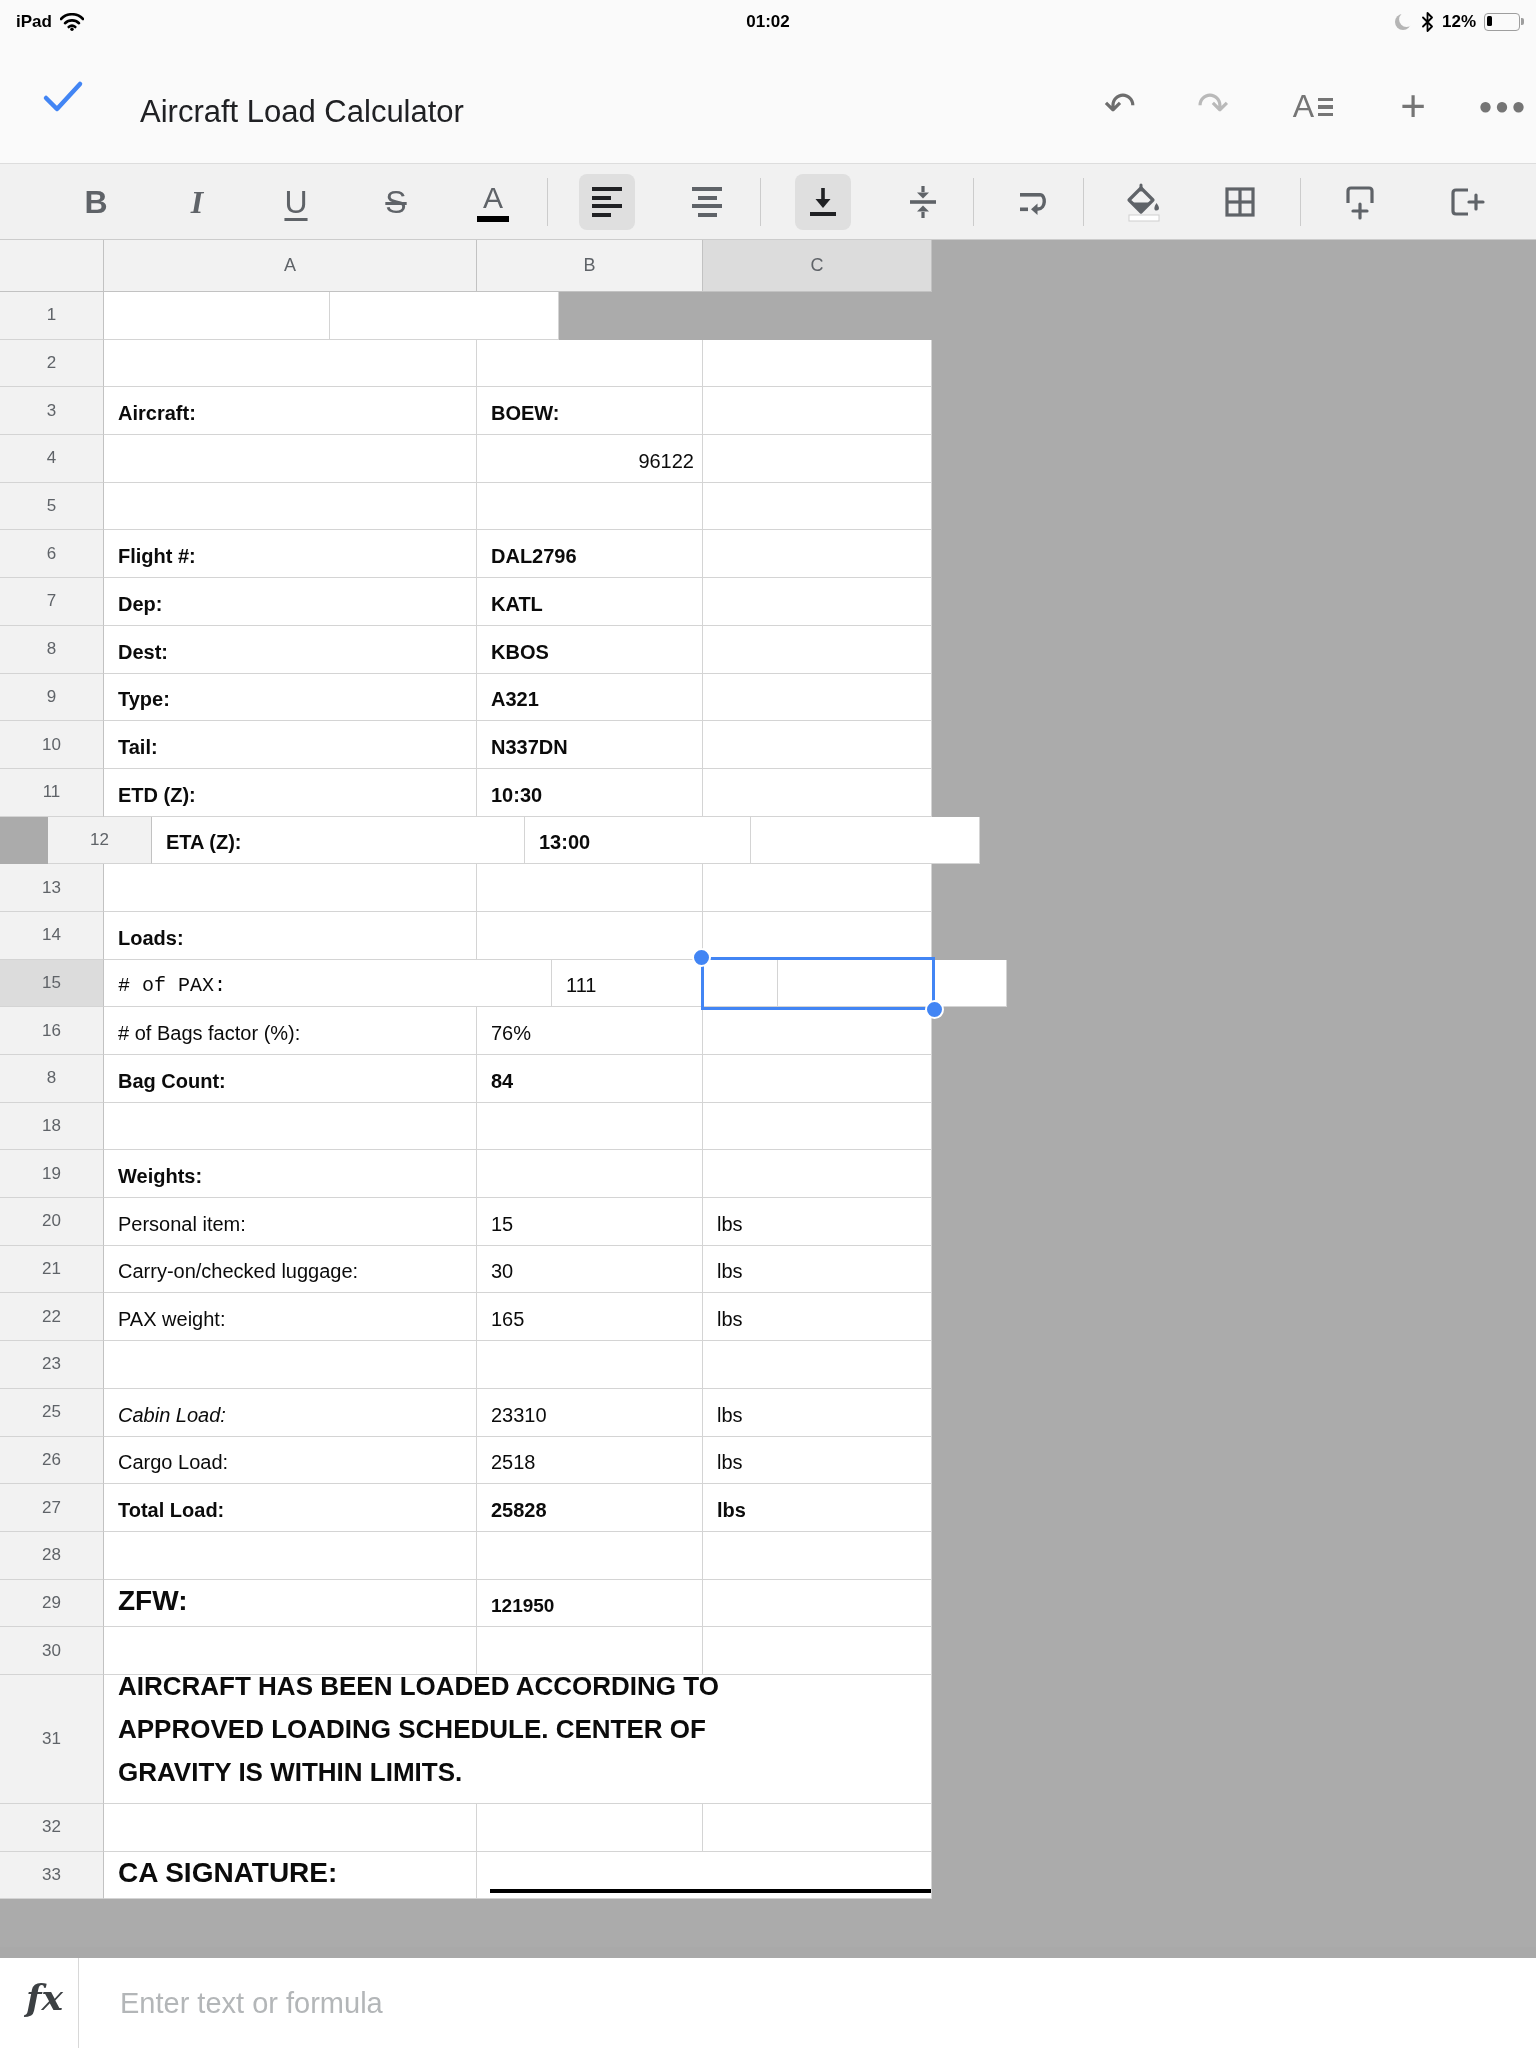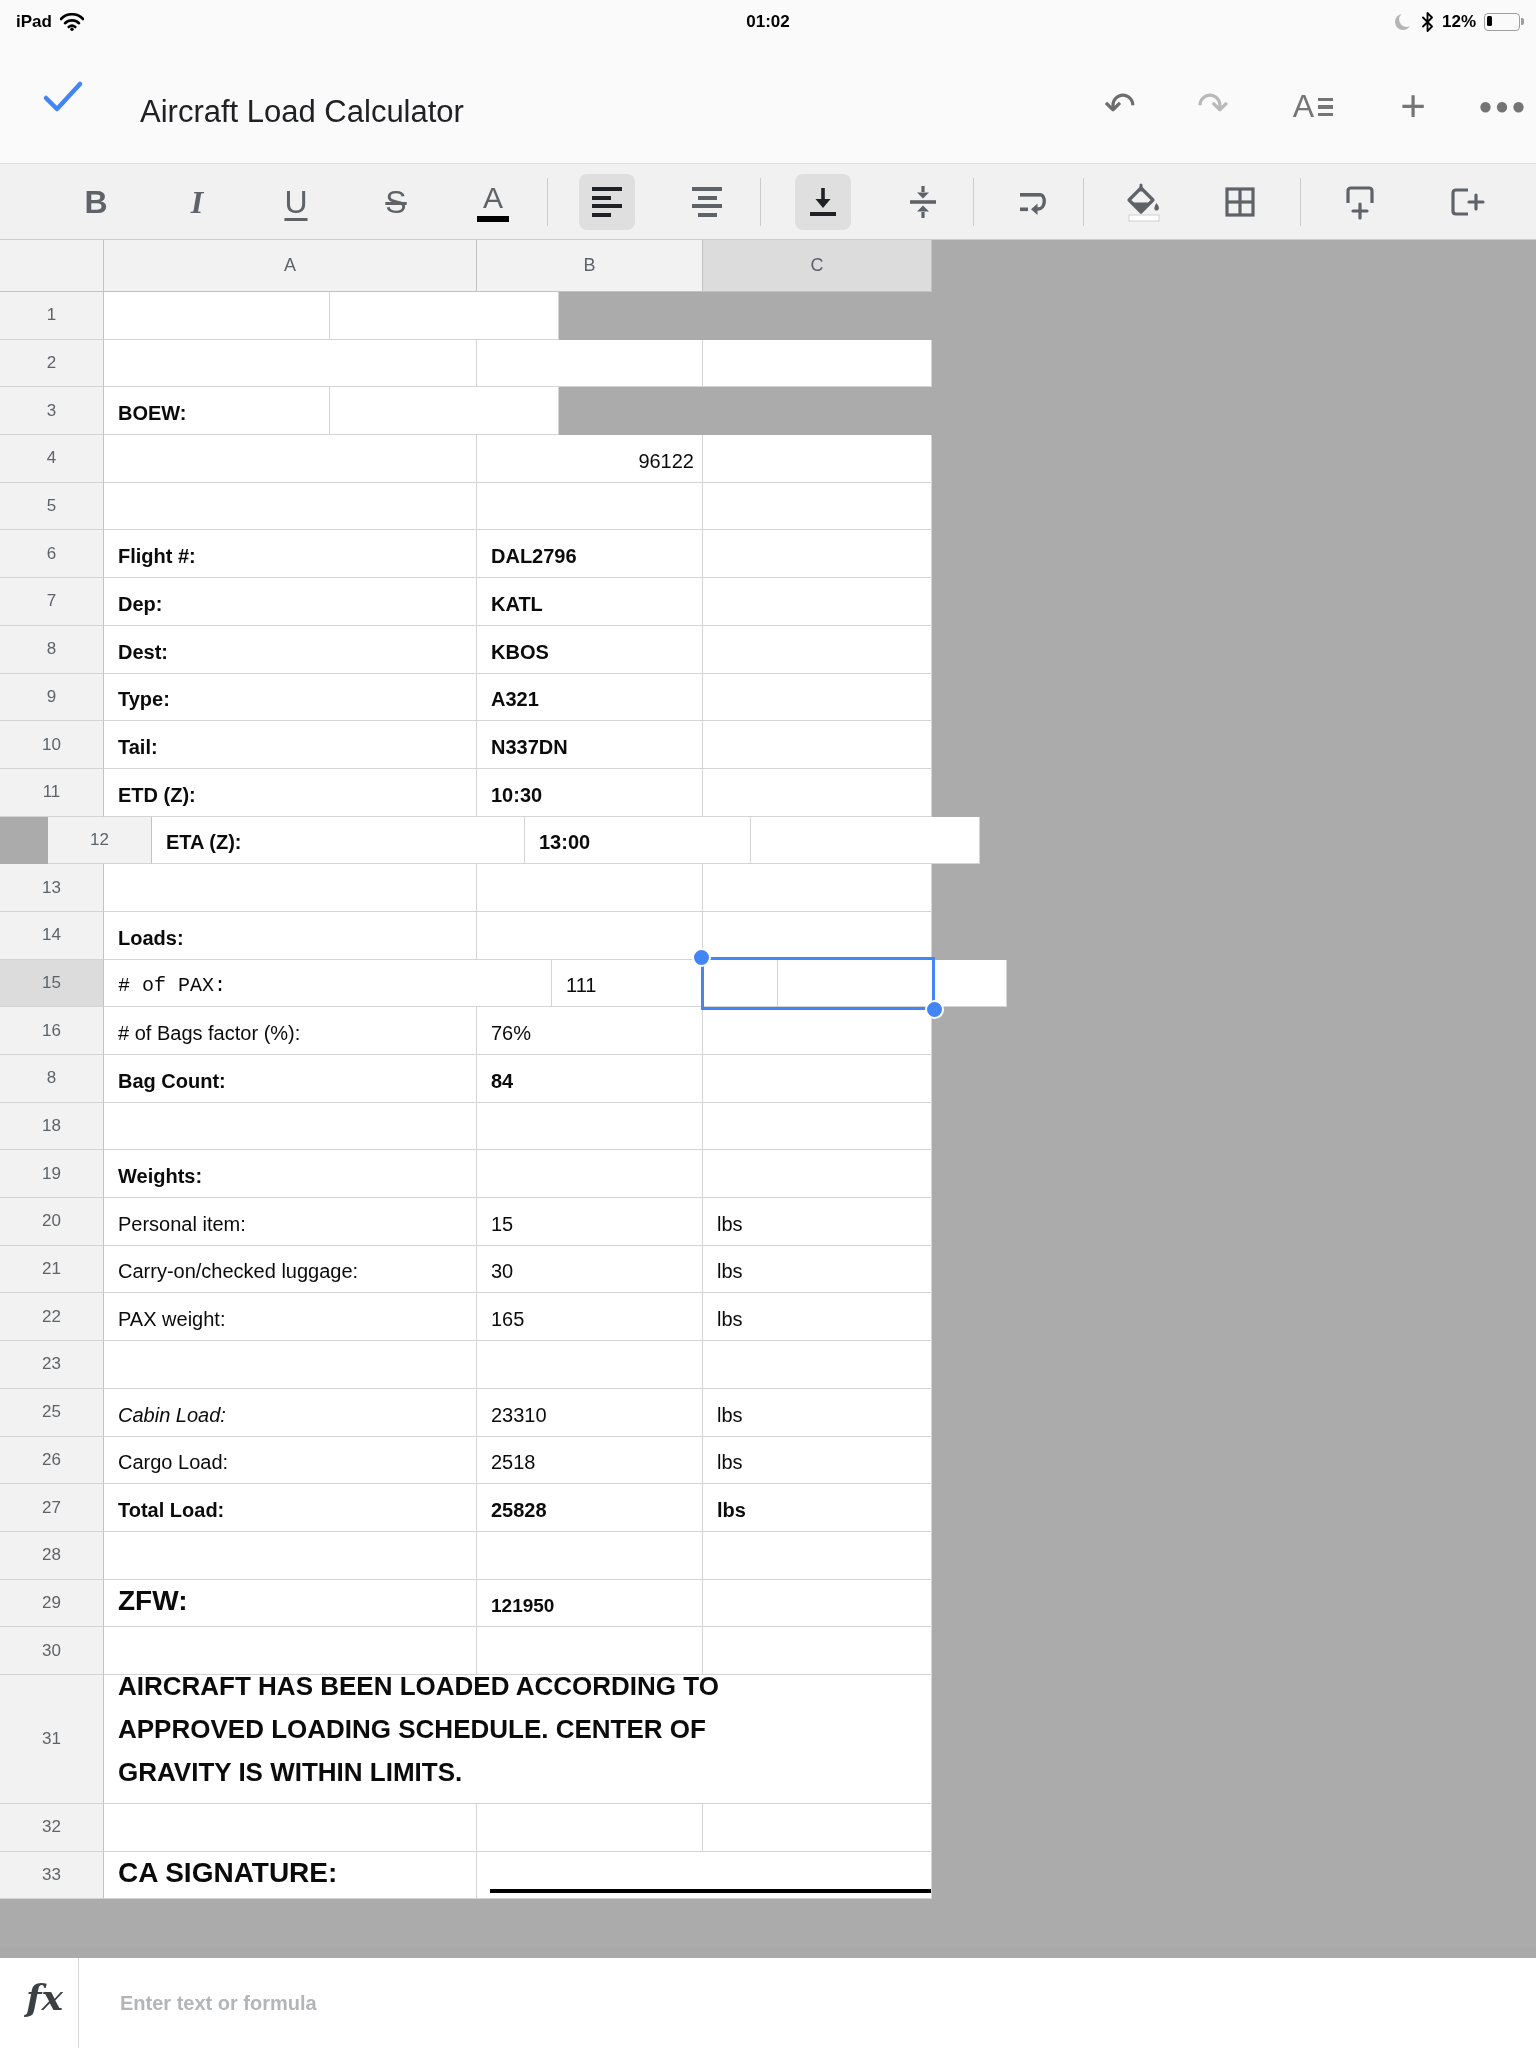--- a/index.html
+++ b/index.html
@@ -79,21 +79,21 @@
   .handle.tl{left:-12px;top:-12px;}
   .handle.br{right:-12px;bottom:-12px;}
 
   
   .grid-edge{position:absolute;left:0;top:1947px;width:1536px;height:11px;background:#a9a9a9;}
   .formula-bar{position:absolute;left:0;top:1958px;width:1536px;height:90px;background:#fff;}
   .fx{position:absolute;left:26px;top:18px;font-family:"DejaVu Serif",serif;font-style:italic;font-weight:700;
     font-size:36px;color:#3c4043;}
   .fb-divider{position:absolute;left:78px;top:0;width:1px;height:90px;background:#d8d8d8;}
   .fb-input{position:absolute;left:120px;top:0;right:20px;height:90px;display:flex;align-items:center;
-    font-size:20px;color:#b3b6b8;font-weight:bold;}
+    font-size:29px;color:#b3b6b8;}
 </style>
 </head>
 <body>
 
 <div id="page">
 
   <div class="status-bar">
     <div class="sb-left">
       <span>iPad</span>
       <svg class="ic" width="24" height="18" viewBox="0 0 24 18">
@@ -262,20 +262,21 @@
         <div class="cell" style="width: 229px;"></div>
       </div>
       <div class="grid-row" style="height: 47.7px;">
         <div class="rh">2</div>
         <div class="cell" style="width: 373px;"></div>
         <div class="cell" style="width: 226px;"></div>
         <div class="cell" style="width: 229px;"></div>
       </div>
       <div class="grid-row" style="height: 47.7px;">
         <div class="rh">3</div>
+        <div class="cell bold" style="width: 373px;">Aircraft:</div>
         <div class="cell bold" style="width: 226px;">BOEW:</div>
         <div class="cell" style="width: 229px;"></div>
       </div>
       <div class="grid-row" style="height: 47.7px;">
         <div class="rh">4</div>
         <div class="cell" style="width: 373px;"></div>
         <div class="cell right" style="width: 226px;">96122</div>
         <div class="cell" style="width: 229px;"></div>
       </div>
       <div class="grid-row" style="height: 47.7px;">

